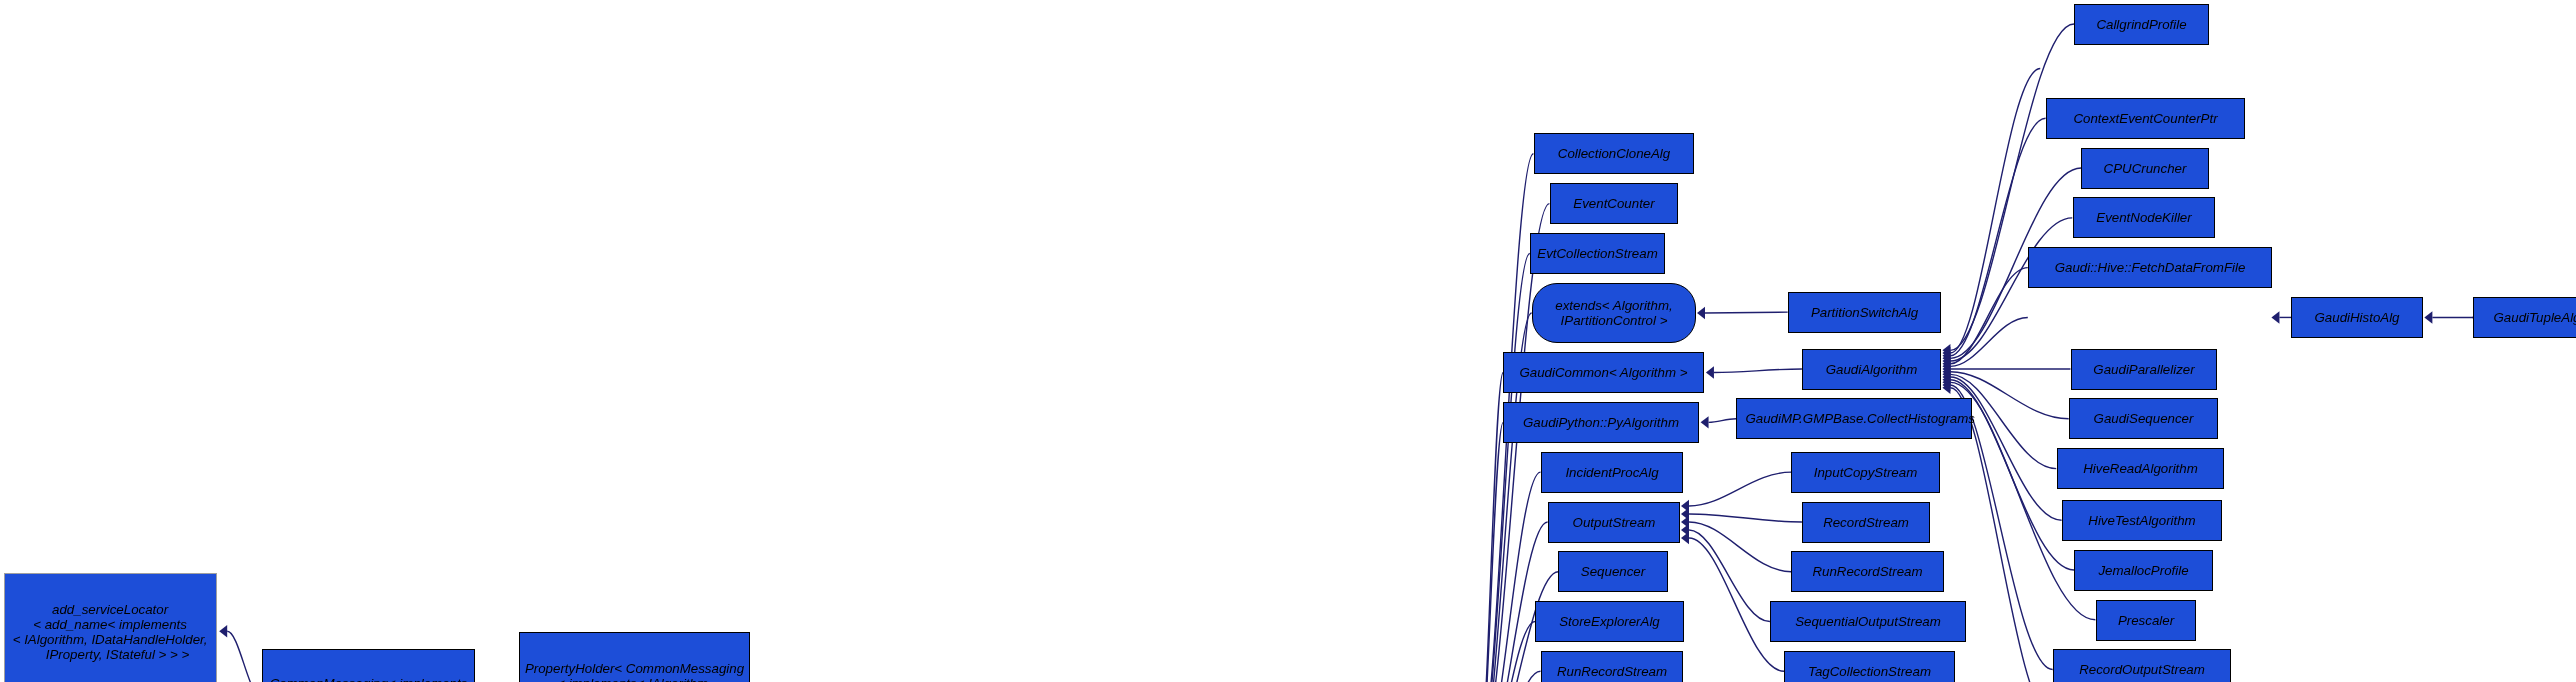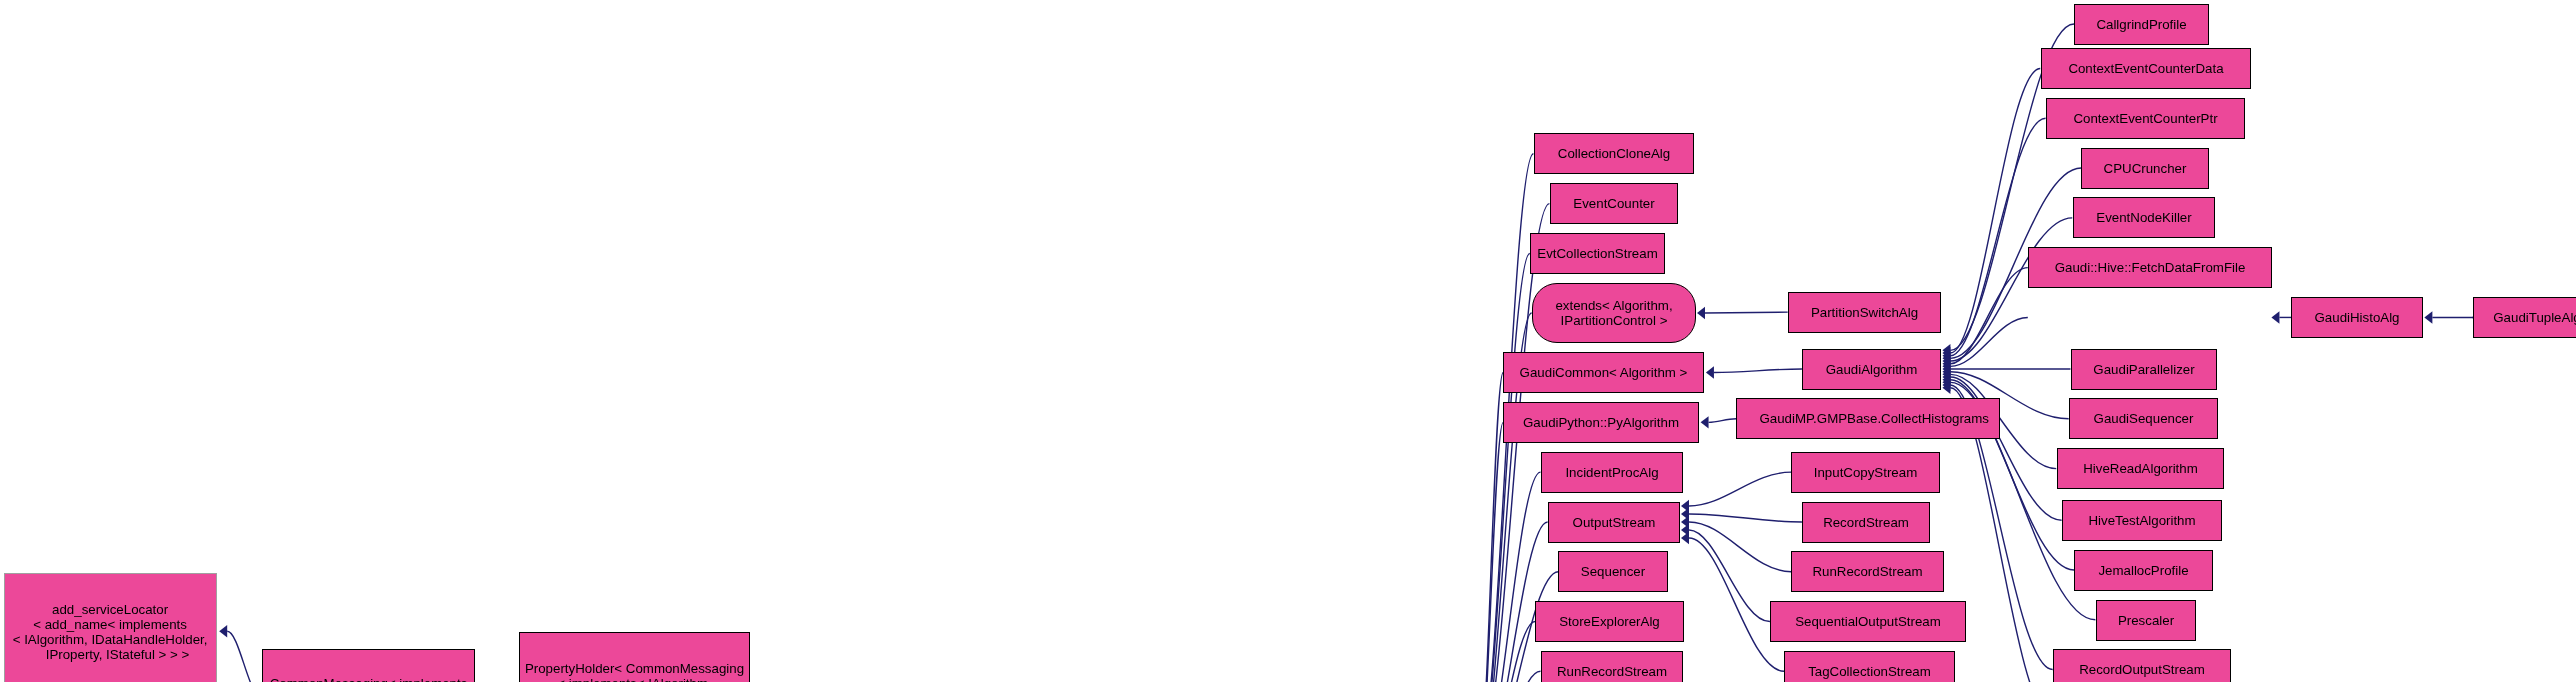--- a/index.html
+++ b/index.html
@@ -24,28 +24,29 @@
     height: 682px;
     pointer-events: none;
   }
   .node {
     position: absolute;
     box-sizing: border-box;
     display: flex;
     align-items: center;
     justify-content: center;
     text-align: center;
-    background: #ec4899;
+    background: #1d4ed8;
     border: 0.9px solid #000000;
     color: #000000;
     font-size: 13.3px;
     line-height: 15px;
     letter-spacing: 0px;
     white-space: pre;
     padding: 0 3.6px;
+    font-style: italic;
   }
   .node.gray-border {
     border: 0.9px solid #a0a0a0;
   }
   .node-label {
     display: block;
     white-space: pre;
   }
 </style>
 </head>
@@ -162,28 +163,27 @@
 IPartitionControl &gt;</span></div>
     <div class="node" style="left: 1503px; top: 352px; width: 201px; height: 41px;"><span class="node-label">GaudiCommon&lt; Algorithm &gt;</span></div>
     <div class="node" style="left: 1503px; top: 402px; width: 196px; height: 41px; justify-content: center;"><span class="node-label">GaudiPython::PyAlgorithm</span></div>
     <div class="node" style="left: 1541px; top: 452px; width: 142px; height: 41px;"><span class="node-label">IncidentProcAlg</span></div>
     <div class="node" style="left: 1548px; top: 502px; width: 132px; height: 41px;"><span class="node-label">OutputStream</span></div>
     <div class="node" style="left: 1558px; top: 551px; width: 110px; height: 41px;"><span class="node-label">Sequencer</span></div>
     <div class="node" style="left: 1535px; top: 601px; width: 149px; height: 41px;"><span class="node-label">StoreExplorerAlg</span></div>
     <div class="node" style="left: 1541px; top: 651px; width: 142px; height: 41px;"><span class="node-label">RunRecordStream</span></div>
     <div class="node" style="left: 1788px; top: 292px; width: 153px; height: 41px;"><span class="node-label">PartitionSwitchAlg</span></div>
     <div class="node" style="left: 1802px; top: 349px; width: 139px; height: 41px;"><span class="node-label">GaudiAlgorithm</span></div>
-    <div class="node" style="left: 1736px; top: 398px; width: 264px; height: 41px; padding-left: 16px;"><span class="node-label">GaudiMP.GMPBase.CollectHistograms</span></div>
+    <div class="node" style="left: 1736px; top: 398px; width: 236px; height: 41px; padding-left: 16px;"><span class="node-label">GaudiMP.GMPBase.CollectHistograms</span></div>
     <div class="node" style="left: 1791px; top: 452px; width: 149px; height: 41px;"><span class="node-label">InputCopyStream</span></div>
     <div class="node" style="left: 1802px; top: 502px; width: 128px; height: 41px;"><span class="node-label">RecordStream</span></div>
     <div class="node" style="left: 1791px; top: 551px; width: 153px; height: 41px;"><span class="node-label">RunRecordStream</span></div>
     <div class="node" style="left: 1770px; top: 601px; width: 196px; height: 41px;"><span class="node-label">SequentialOutputStream</span></div>
     <div class="node" style="left: 1784px; top: 651px; width: 171px; height: 41px;"><span class="node-label">TagCollectionStream</span></div>
     <div class="node" style="left: 2074px; top: 3.6px; width: 135px; height: 41px;"><span class="node-label">CallgrindProfile</span></div>
-    <div class="node" style="left: 2041px; top: 48px; width: 210px; height: 41px;"><span class="node-label">ContextEventCounterData</span></div>
     <div class="node" style="left: 2046px; top: 98px; width: 199px; height: 41px;"><span class="node-label">ContextEventCounterPtr</span></div>
     <div class="node" style="left: 2081px; top: 148px; width: 128px; height: 41px;"><span class="node-label">CPUCruncher</span></div>
     <div class="node" style="left: 2073px; top: 197px; width: 142px; height: 41px;"><span class="node-label">EventNodeKiller</span></div>
     <div class="node" style="left: 2028px; top: 247px; width: 244px; height: 41px;"><span class="node-label">Gaudi::Hive::FetchDataFromFile</span></div>
     <div class="node" style="left: 2071px; top: 349px; width: 146px; height: 41px;"><span class="node-label">GaudiParallelizer</span></div>
     <div class="node" style="left: 2069px; top: 398px; width: 149px; height: 41px;"><span class="node-label">GaudiSequencer</span></div>
     <div class="node" style="left: 2057px; top: 448px; width: 167px; height: 41px;"><span class="node-label">HiveReadAlgorithm</span></div>
     <div class="node" style="left: 2062px; top: 500px; width: 160px; height: 41px;"><span class="node-label">HiveTestAlgorithm</span></div>
     <div class="node" style="left: 2074px; top: 550px; width: 139px; height: 41px;"><span class="node-label">JemallocProfile</span></div>
     <div class="node" style="left: 2096px; top: 600px; width: 100px; height: 41px;"><span class="node-label">Prescaler</span></div>

